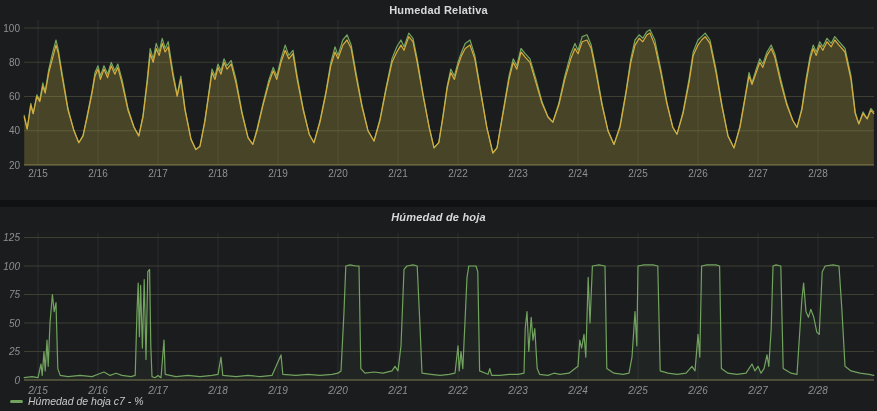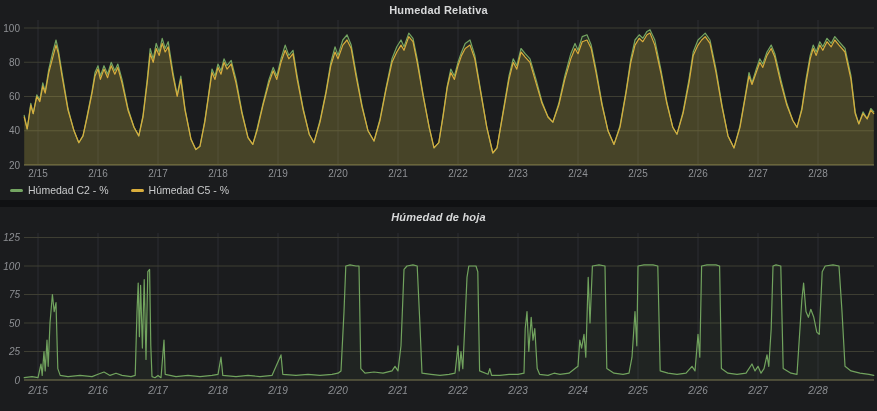--- a/index.html
+++ b/index.html
@@ -58,30 +58,20 @@
       <text x="578" y="177" fill="#8e9094" font-size="10" text-anchor="middle">2/24</text>
       <text x="638" y="177" fill="#8e9094" font-size="10" text-anchor="middle">2/25</text>
       <text x="698" y="177" fill="#8e9094" font-size="10" text-anchor="middle">2/26</text>
       <text x="758" y="177" fill="#8e9094" font-size="10" text-anchor="middle">2/27</text>
       <text x="818" y="177" fill="#8e9094" font-size="10" text-anchor="middle">2/28</text>
       <polygon points="24.2,115.3 27.2,129.0 30.8,103.3 33.2,113.6 36.8,94.8 39.8,99.9 42.8,82.8 45.2,91.4 48.8,69.1 52.4,53.7 56.0,40.0 58.4,50.3 62.0,72.5 68.0,108.5 74.0,130.8 78.8,142.7 83.0,135.9 87.2,115.3 92.0,91.4 95.0,72.5 98.0,65.7 100.4,76.0 104.0,65.7 107.6,74.2 111.2,62.3 114.8,70.8 117.8,64.0 122.0,79.4 128.0,108.5 134.0,127.3 138.8,135.9 143.0,115.3 147.2,79.4 150.2,48.5 153.2,58.8 156.2,43.4 159.2,52.0 162.2,38.3 165.2,48.5 168.2,41.7 173.0,72.5 177.2,94.8 180.8,76.0 185.0,108.5 191.0,139.3 195.8,149.6 200.0,146.2 204.8,120.5 209.0,91.4 212.0,69.1 215.0,76.0 218.0,64.0 221.0,70.8 224.0,58.8 227.0,65.7 231.2,60.5 236.0,79.4 242.0,111.9 248.0,137.6 252.8,144.4 257.0,129.0 263.0,103.3 269.0,79.4 273.2,67.4 276.8,76.0 281.0,58.8 285.2,45.1 288.8,55.4 293.0,50.3 297.2,76.0 303.2,108.5 309.2,134.2 314.0,142.7 320.0,120.5 326.0,91.4 330.8,62.3 335.0,46.8 338.0,55.4 342.8,40.0 347.0,34.8 351.2,45.1 356.0,72.5 362.0,105.1 368.0,130.8 374.0,141.0 380.0,118.8 386.0,87.9 392.0,58.8 396.8,46.8 401.0,40.0 404.0,46.8 408.8,33.1 413.0,38.3 417.2,58.8 423.2,94.8 429.2,127.3 434.0,147.9 438.8,142.7 443.0,115.3 447.2,86.2 450.8,69.1 454.4,76.0 458.0,62.3 461.6,52.0 465.2,43.4 470.0,40.0 474.8,55.4 480.8,91.4 486.8,127.3 492.8,153.0 497.0,147.9 503.0,111.9 509.0,76.0 513.2,58.8 516.8,65.7 521.0,48.5 525.2,53.7 530.0,58.8 536.0,79.4 542.0,101.6 548.0,117.0 552.8,122.2 558.8,103.3 564.8,76.0 570.8,53.7 575.0,43.4 578.0,50.3 582.2,36.6 587.0,34.8 591.2,45.1 596.0,69.1 602.0,103.3 608.0,130.8 614.0,144.4 620.0,125.6 626.0,91.4 630.8,58.8 635.0,40.0 639.2,34.8 642.8,38.3 647.0,31.4 650.0,29.7 654.8,40.0 660.8,69.1 666.8,101.6 672.8,127.3 677.0,134.2 683.0,111.9 689.0,79.4 693.2,52.0 698.0,40.0 701.6,36.6 705.2,33.1 710.0,40.0 716.0,69.1 722.0,105.1 728.0,135.9 734.0,147.9 740.0,125.6 744.8,98.2 749.0,72.5 752.0,82.8 756.2,69.1 759.8,58.8 762.8,64.0 767.0,52.0 771.2,45.1 774.8,53.7 780.8,79.4 786.8,103.3 792.8,120.5 797.0,127.3 801.8,108.5 806.0,79.4 810.2,55.4 813.2,45.1 816.2,52.0 819.8,41.7 822.8,46.8 827.0,38.3 831.2,43.4 834.8,36.6 839.0,41.7 845.0,48.5 851.0,76.0 855.2,111.9 858.8,123.9 863.0,111.9 867.2,118.8 870.8,108.5 873.8,111.9 873.8,165 24.2,165" fill="#74a562" fill-opacity="0.1" stroke="none"></polygon>
       <polygon points="24.2,117.0 27.2,129.0 30.8,105.1 33.2,113.6 36.8,96.5 39.8,101.6 42.8,86.2 45.2,93.1 48.8,72.5 52.4,58.8 56.0,45.1 58.4,53.7 62.0,76.0 68.0,110.2 74.0,130.8 78.8,142.7 83.0,135.9 87.2,117.0 92.0,93.1 95.0,76.0 98.0,69.1 100.4,79.4 104.0,69.1 107.6,77.7 111.2,65.7 114.8,74.2 117.8,67.4 122.0,82.8 128.0,110.2 134.0,127.3 138.8,135.9 143.0,117.0 147.2,82.8 150.2,53.7 153.2,62.3 156.2,48.5 159.2,55.4 162.2,43.4 165.2,52.0 168.2,46.8 173.0,76.0 177.2,96.5 180.8,79.4 185.0,110.2 191.0,139.3 195.8,149.6 200.0,146.2 204.8,122.2 209.0,93.1 212.0,72.5 215.0,79.4 218.0,67.4 221.0,74.2 224.0,62.3 227.0,69.1 231.2,64.0 236.0,82.8 242.0,113.6 248.0,137.6 252.8,144.4 257.0,130.8 263.0,105.1 269.0,82.8 273.2,70.8 276.8,79.4 281.0,62.3 285.2,50.3 288.8,58.8 293.0,53.7 297.2,79.4 303.2,110.2 309.2,134.2 314.0,142.7 320.0,122.2 326.0,93.1 330.8,65.7 335.0,52.0 338.0,58.8 342.8,45.1 347.0,40.0 351.2,48.5 356.0,76.0 362.0,106.8 368.0,130.8 374.0,141.0 380.0,120.5 386.0,89.7 392.0,62.3 396.8,52.0 401.0,45.1 404.0,50.3 408.8,36.6 413.0,41.7 417.2,62.3 423.2,96.5 429.2,127.3 434.0,147.9 438.8,142.7 443.0,117.0 447.2,87.9 450.8,72.5 454.4,79.4 458.0,65.7 461.6,55.4 465.2,48.5 470.0,45.1 474.8,58.8 480.8,93.1 486.8,127.3 492.8,153.0 497.0,147.9 503.0,113.6 509.0,79.4 513.2,62.3 516.8,69.1 521.0,52.0 525.2,57.1 530.0,62.3 536.0,82.8 542.0,103.3 548.0,117.0 552.8,122.2 558.8,105.1 564.8,79.4 570.8,58.8 575.0,48.5 578.0,53.7 582.2,41.7 587.0,40.0 591.2,48.5 596.0,72.5 602.0,105.1 608.0,130.8 614.0,144.4 620.0,127.3 626.0,93.1 630.8,62.3 635.0,45.1 639.2,38.3 642.8,41.7 647.0,34.8 650.0,33.1 654.8,45.1 660.8,72.5 666.8,103.3 672.8,127.3 677.0,134.2 683.0,113.6 689.0,82.8 693.2,55.4 698.0,45.1 701.6,40.0 705.2,36.6 710.0,43.4 716.0,72.5 722.0,106.8 728.0,135.9 734.0,147.9 740.0,127.3 744.8,99.9 749.0,76.0 752.0,84.5 756.2,72.5 759.8,62.3 762.8,67.4 767.0,55.4 771.2,48.5 774.8,57.1 780.8,82.8 786.8,105.1 792.8,120.5 797.0,127.3 801.8,110.2 806.0,82.8 810.2,58.8 813.2,48.5 816.2,55.4 819.8,45.1 822.8,50.3 827.0,41.7 831.2,46.8 834.8,40.0 839.0,45.1 845.0,52.0 851.0,79.4 855.2,113.6 858.8,123.9 863.0,113.6 867.2,118.8 870.8,110.2 873.8,113.6 873.8,165 24.2,165" fill="#d9ad3c" fill-opacity="0.2" stroke="none"></polygon>
       <polyline points="24.2,115.3 27.2,129.0 30.8,103.3 33.2,113.6 36.8,94.8 39.8,99.9 42.8,82.8 45.2,91.4 48.8,69.1 52.4,53.7 56.0,40.0 58.4,50.3 62.0,72.5 68.0,108.5 74.0,130.8 78.8,142.7 83.0,135.9 87.2,115.3 92.0,91.4 95.0,72.5 98.0,65.7 100.4,76.0 104.0,65.7 107.6,74.2 111.2,62.3 114.8,70.8 117.8,64.0 122.0,79.4 128.0,108.5 134.0,127.3 138.8,135.9 143.0,115.3 147.2,79.4 150.2,48.5 153.2,58.8 156.2,43.4 159.2,52.0 162.2,38.3 165.2,48.5 168.2,41.7 173.0,72.5 177.2,94.8 180.8,76.0 185.0,108.5 191.0,139.3 195.8,149.6 200.0,146.2 204.8,120.5 209.0,91.4 212.0,69.1 215.0,76.0 218.0,64.0 221.0,70.8 224.0,58.8 227.0,65.7 231.2,60.5 236.0,79.4 242.0,111.9 248.0,137.6 252.8,144.4 257.0,129.0 263.0,103.3 269.0,79.4 273.2,67.4 276.8,76.0 281.0,58.8 285.2,45.1 288.8,55.4 293.0,50.3 297.2,76.0 303.2,108.5 309.2,134.2 314.0,142.7 320.0,120.5 326.0,91.4 330.8,62.3 335.0,46.8 338.0,55.4 342.8,40.0 347.0,34.8 351.2,45.1 356.0,72.5 362.0,105.1 368.0,130.8 374.0,141.0 380.0,118.8 386.0,87.9 392.0,58.8 396.8,46.8 401.0,40.0 404.0,46.8 408.8,33.1 413.0,38.3 417.2,58.8 423.2,94.8 429.2,127.3 434.0,147.9 438.8,142.7 443.0,115.3 447.2,86.2 450.8,69.1 454.4,76.0 458.0,62.3 461.6,52.0 465.2,43.4 470.0,40.0 474.8,55.4 480.8,91.4 486.8,127.3 492.8,153.0 497.0,147.9 503.0,111.9 509.0,76.0 513.2,58.8 516.8,65.7 521.0,48.5 525.2,53.7 530.0,58.8 536.0,79.4 542.0,101.6 548.0,117.0 552.8,122.2 558.8,103.3 564.8,76.0 570.8,53.7 575.0,43.4 578.0,50.3 582.2,36.6 587.0,34.8 591.2,45.1 596.0,69.1 602.0,103.3 608.0,130.8 614.0,144.4 620.0,125.6 626.0,91.4 630.8,58.8 635.0,40.0 639.2,34.8 642.8,38.3 647.0,31.4 650.0,29.7 654.8,40.0 660.8,69.1 666.8,101.6 672.8,127.3 677.0,134.2 683.0,111.9 689.0,79.4 693.2,52.0 698.0,40.0 701.6,36.6 705.2,33.1 710.0,40.0 716.0,69.1 722.0,105.1 728.0,135.9 734.0,147.9 740.0,125.6 744.8,98.2 749.0,72.5 752.0,82.8 756.2,69.1 759.8,58.8 762.8,64.0 767.0,52.0 771.2,45.1 774.8,53.7 780.8,79.4 786.8,103.3 792.8,120.5 797.0,127.3 801.8,108.5 806.0,79.4 810.2,55.4 813.2,45.1 816.2,52.0 819.8,41.7 822.8,46.8 827.0,38.3 831.2,43.4 834.8,36.6 839.0,41.7 845.0,48.5 851.0,76.0 855.2,111.9 858.8,123.9 863.0,111.9 867.2,118.8 870.8,108.5 873.8,111.9" fill="none" stroke="#74a562" stroke-width="1.2" stroke-linejoin="round" stroke-linecap="round"></polyline>
       <polyline points="24.2,117.0 27.2,129.0 30.8,105.1 33.2,113.6 36.8,96.5 39.8,101.6 42.8,86.2 45.2,93.1 48.8,72.5 52.4,58.8 56.0,45.1 58.4,53.7 62.0,76.0 68.0,110.2 74.0,130.8 78.8,142.7 83.0,135.9 87.2,117.0 92.0,93.1 95.0,76.0 98.0,69.1 100.4,79.4 104.0,69.1 107.6,77.7 111.2,65.7 114.8,74.2 117.8,67.4 122.0,82.8 128.0,110.2 134.0,127.3 138.8,135.9 143.0,117.0 147.2,82.8 150.2,53.7 153.2,62.3 156.2,48.5 159.2,55.4 162.2,43.4 165.2,52.0 168.2,46.8 173.0,76.0 177.2,96.5 180.8,79.4 185.0,110.2 191.0,139.3 195.8,149.6 200.0,146.2 204.8,122.2 209.0,93.1 212.0,72.5 215.0,79.4 218.0,67.4 221.0,74.2 224.0,62.3 227.0,69.1 231.2,64.0 236.0,82.8 242.0,113.6 248.0,137.6 252.8,144.4 257.0,130.8 263.0,105.1 269.0,82.8 273.2,70.8 276.8,79.4 281.0,62.3 285.2,50.3 288.8,58.8 293.0,53.7 297.2,79.4 303.2,110.2 309.2,134.2 314.0,142.7 320.0,122.2 326.0,93.1 330.8,65.7 335.0,52.0 338.0,58.8 342.8,45.1 347.0,40.0 351.2,48.5 356.0,76.0 362.0,106.8 368.0,130.8 374.0,141.0 380.0,120.5 386.0,89.7 392.0,62.3 396.8,52.0 401.0,45.1 404.0,50.3 408.8,36.6 413.0,41.7 417.2,62.3 423.2,96.5 429.2,127.3 434.0,147.9 438.8,142.7 443.0,117.0 447.2,87.9 450.8,72.5 454.4,79.4 458.0,65.7 461.6,55.4 465.2,48.5 470.0,45.1 474.8,58.8 480.8,93.1 486.8,127.3 492.8,153.0 497.0,147.9 503.0,113.6 509.0,79.4 513.2,62.3 516.8,69.1 521.0,52.0 525.2,57.1 530.0,62.3 536.0,82.8 542.0,103.3 548.0,117.0 552.8,122.2 558.8,105.1 564.8,79.4 570.8,58.8 575.0,48.5 578.0,53.7 582.2,41.7 587.0,40.0 591.2,48.5 596.0,72.5 602.0,105.1 608.0,130.8 614.0,144.4 620.0,127.3 626.0,93.1 630.8,62.3 635.0,45.1 639.2,38.3 642.8,41.7 647.0,34.8 650.0,33.1 654.8,45.1 660.8,72.5 666.8,103.3 672.8,127.3 677.0,134.2 683.0,113.6 689.0,82.8 693.2,55.4 698.0,45.1 701.6,40.0 705.2,36.6 710.0,43.4 716.0,72.5 722.0,106.8 728.0,135.9 734.0,147.9 740.0,127.3 744.8,99.9 749.0,76.0 752.0,84.5 756.2,72.5 759.8,62.3 762.8,67.4 767.0,55.4 771.2,48.5 774.8,57.1 780.8,82.8 786.8,105.1 792.8,120.5 797.0,127.3 801.8,110.2 806.0,82.8 810.2,58.8 813.2,48.5 816.2,55.4 819.8,45.1 822.8,50.3 827.0,41.7 831.2,46.8 834.8,40.0 839.0,45.1 845.0,52.0 851.0,79.4 855.2,113.6 858.8,123.9 863.0,113.6 867.2,118.8 870.8,110.2 873.8,113.6" fill="none" stroke="#d9ad3c" stroke-width="1.2" stroke-linejoin="round" stroke-linecap="round"></polyline>
     </svg>
-  <div class="legend">
-    <span class="legend-item">
-      <i class="swatch" style="background: rgb(116, 165, 98);"></i>
-      <span>Húmedad C2 - %</span>
-    </span>
-    <span class="legend-item">
-      <i class="swatch" style="background: rgb(217, 173, 60);"></i>
-      <span>Húmedad C5 - %</span>
-    </span>
-  </div>
 </section>
 
 <section class="panel" id="panel-1">
   <div class="panel-title">Húmedad de hoja</div>
   <svg class="plot" width="877" height="191">
       <line x1="38" x2="38" y1="26" y2="173" stroke="#2d2d33" stroke-width="1"></line>
       <line x1="98" x2="98" y1="26" y2="173" stroke="#2d2d33" stroke-width="1"></line>
       <line x1="158" x2="158" y1="26" y2="173" stroke="#2d2d33" stroke-width="1"></line>
       <line x1="218" x2="218" y1="26" y2="173" stroke="#2d2d33" stroke-width="1"></line>
       <line x1="278" x2="278" y1="26" y2="173" stroke="#2d2d33" stroke-width="1"></line>
@@ -116,13 +106,19 @@
       <text x="458" y="187" fill="#8e9094" font-size="10" text-anchor="middle">2/22</text>
       <text x="518" y="187" fill="#8e9094" font-size="10" text-anchor="middle">2/23</text>
       <text x="578" y="187" fill="#8e9094" font-size="10" text-anchor="middle">2/24</text>
       <text x="638" y="187" fill="#8e9094" font-size="10" text-anchor="middle">2/25</text>
       <text x="698" y="187" fill="#8e9094" font-size="10" text-anchor="middle">2/26</text>
       <text x="758" y="187" fill="#8e9094" font-size="10" text-anchor="middle">2/27</text>
       <text x="818" y="187" fill="#8e9094" font-size="10" text-anchor="middle">2/28</text>
       <polygon points="24.2,170.7 32.0,169.6 38.0,170.7 41.0,157.0 42.2,168.4 44.0,144.5 45.2,163.9 47.0,133.1 48.2,159.3 50.0,116.0 52.4,87.5 54.2,104.6 56.0,95.5 57.8,161.6 60.2,168.4 68.0,169.6 80.0,168.4 92.0,169.6 98.0,167.3 104.0,165.0 110.0,168.4 116.0,166.2 122.0,168.4 131.0,169.6 135.2,168.4 137.0,104.6 138.2,76.1 139.4,129.7 140.6,78.4 142.4,141.1 144.2,72.7 146.0,152.5 147.8,64.7 149.6,62.4 150.8,138.8 152.0,169.6 155.0,170.7 158.0,168.4 161.0,170.7 164.0,133.1 165.2,167.3 176.0,169.6 188.0,168.4 200.0,169.6 212.0,168.4 218.0,167.3 221.0,150.2 222.8,168.4 236.0,169.6 248.0,168.4 260.0,169.6 272.0,168.4 281.0,147.9 282.8,167.3 296.0,168.4 308.0,167.3 320.0,168.4 332.0,167.3 338.0,166.2 341.0,163.9 344.0,104.6 345.8,59.0 350.0,57.9 356.0,59.0 359.0,59.0 360.8,161.6 365.0,166.2 374.0,165.0 383.0,166.2 392.0,163.9 395.0,159.3 398.0,163.9 401.0,138.8 402.8,93.2 404.0,62.4 407.0,59.0 413.0,57.9 417.2,59.0 419.6,110.3 422.0,166.2 431.0,167.3 440.0,168.4 449.0,167.3 455.0,166.2 458.0,138.8 459.2,163.9 461.0,144.5 462.8,161.6 465.2,110.3 467.0,70.4 468.8,59.0 476.0,59.0 477.8,64.7 479.6,163.9 488.0,167.3 489.8,161.6 491.6,168.4 500.0,168.4 509.0,167.3 518.0,167.3 524.0,166.2 525.2,121.7 527.0,104.6 528.8,144.5 531.2,110.3 533.0,133.1 534.8,121.7 537.2,161.6 539.6,167.3 548.0,168.4 554.0,166.2 560.0,167.3 569.0,166.2 575.0,161.6 578.0,159.3 579.8,133.1 581.6,141.1 584.0,127.4 585.8,150.2 588.2,70.4 590.0,116.0 592.4,59.0 599.0,57.9 605.0,59.0 606.8,161.6 614.0,166.2 623.0,167.3 629.0,166.2 632.0,150.2 635.0,104.6 636.8,138.8 638.0,59.0 644.0,57.9 653.0,57.9 657.8,59.0 660.2,163.9 668.0,166.2 677.0,167.3 686.0,166.2 692.0,159.3 695.0,163.9 698.0,127.4 699.8,150.2 701.6,59.0 707.0,57.9 716.0,57.9 719.6,59.0 721.4,161.6 728.0,166.2 737.0,167.3 746.0,166.2 752.0,157.0 755.0,163.9 758.0,159.3 761.0,166.2 764.0,161.6 767.0,147.9 768.8,159.3 771.2,121.7 773.0,59.0 776.0,57.9 780.8,59.0 783.2,161.6 791.0,166.2 797.0,167.3 801.8,93.2 803.6,76.1 806.0,104.6 808.4,110.3 810.8,102.3 813.8,110.3 816.8,125.1 819.2,127.4 822.2,64.7 825.2,59.0 833.0,57.9 839.0,59.0 842.0,104.6 845.0,159.3 851.0,163.9 860.0,166.2 869.0,167.3 873.8,168.4 873.8,173 24.2,173" fill="#71a35e" fill-opacity="0.06" stroke="none"></polygon>
       <polyline points="24.2,170.7 32.0,169.6 38.0,170.7 41.0,157.0 42.2,168.4 44.0,144.5 45.2,163.9 47.0,133.1 48.2,159.3 50.0,116.0 52.4,87.5 54.2,104.6 56.0,95.5 57.8,161.6 60.2,168.4 68.0,169.6 80.0,168.4 92.0,169.6 98.0,167.3 104.0,165.0 110.0,168.4 116.0,166.2 122.0,168.4 131.0,169.6 135.2,168.4 137.0,104.6 138.2,76.1 139.4,129.7 140.6,78.4 142.4,141.1 144.2,72.7 146.0,152.5 147.8,64.7 149.6,62.4 150.8,138.8 152.0,169.6 155.0,170.7 158.0,168.4 161.0,170.7 164.0,133.1 165.2,167.3 176.0,169.6 188.0,168.4 200.0,169.6 212.0,168.4 218.0,167.3 221.0,150.2 222.8,168.4 236.0,169.6 248.0,168.4 260.0,169.6 272.0,168.4 281.0,147.9 282.8,167.3 296.0,168.4 308.0,167.3 320.0,168.4 332.0,167.3 338.0,166.2 341.0,163.9 344.0,104.6 345.8,59.0 350.0,57.9 356.0,59.0 359.0,59.0 360.8,161.6 365.0,166.2 374.0,165.0 383.0,166.2 392.0,163.9 395.0,159.3 398.0,163.9 401.0,138.8 402.8,93.2 404.0,62.4 407.0,59.0 413.0,57.9 417.2,59.0 419.6,110.3 422.0,166.2 431.0,167.3 440.0,168.4 449.0,167.3 455.0,166.2 458.0,138.8 459.2,163.9 461.0,144.5 462.8,161.6 465.2,110.3 467.0,70.4 468.8,59.0 476.0,59.0 477.8,64.7 479.6,163.9 488.0,167.3 489.8,161.6 491.6,168.4 500.0,168.4 509.0,167.3 518.0,167.3 524.0,166.2 525.2,121.7 527.0,104.6 528.8,144.5 531.2,110.3 533.0,133.1 534.8,121.7 537.2,161.6 539.6,167.3 548.0,168.4 554.0,166.2 560.0,167.3 569.0,166.2 575.0,161.6 578.0,159.3 579.8,133.1 581.6,141.1 584.0,127.4 585.8,150.2 588.2,70.4 590.0,116.0 592.4,59.0 599.0,57.9 605.0,59.0 606.8,161.6 614.0,166.2 623.0,167.3 629.0,166.2 632.0,150.2 635.0,104.6 636.8,138.8 638.0,59.0 644.0,57.9 653.0,57.9 657.8,59.0 660.2,163.9 668.0,166.2 677.0,167.3 686.0,166.2 692.0,159.3 695.0,163.9 698.0,127.4 699.8,150.2 701.6,59.0 707.0,57.9 716.0,57.9 719.6,59.0 721.4,161.6 728.0,166.2 737.0,167.3 746.0,166.2 752.0,157.0 755.0,163.9 758.0,159.3 761.0,166.2 764.0,161.6 767.0,147.9 768.8,159.3 771.2,121.7 773.0,59.0 776.0,57.9 780.8,59.0 783.2,161.6 791.0,166.2 797.0,167.3 801.8,93.2 803.6,76.1 806.0,104.6 808.4,110.3 810.8,102.3 813.8,110.3 816.8,125.1 819.2,127.4 822.2,64.7 825.2,59.0 833.0,57.9 839.0,59.0 842.0,104.6 845.0,159.3 851.0,163.9 860.0,166.2 869.0,167.3 873.8,168.4" fill="none" stroke="#71a35e" stroke-width="1.2" stroke-linejoin="round" stroke-linecap="round"></polyline>
     </svg>
+  <div class="legend">
+    <span class="legend-item">
+      <i class="swatch" style="background: rgb(113, 163, 94);"></i>
+      <span>Húmedad de hoja c7 - %</span>
+    </span>
+  </div>
 </section>
 
 </body></html>

